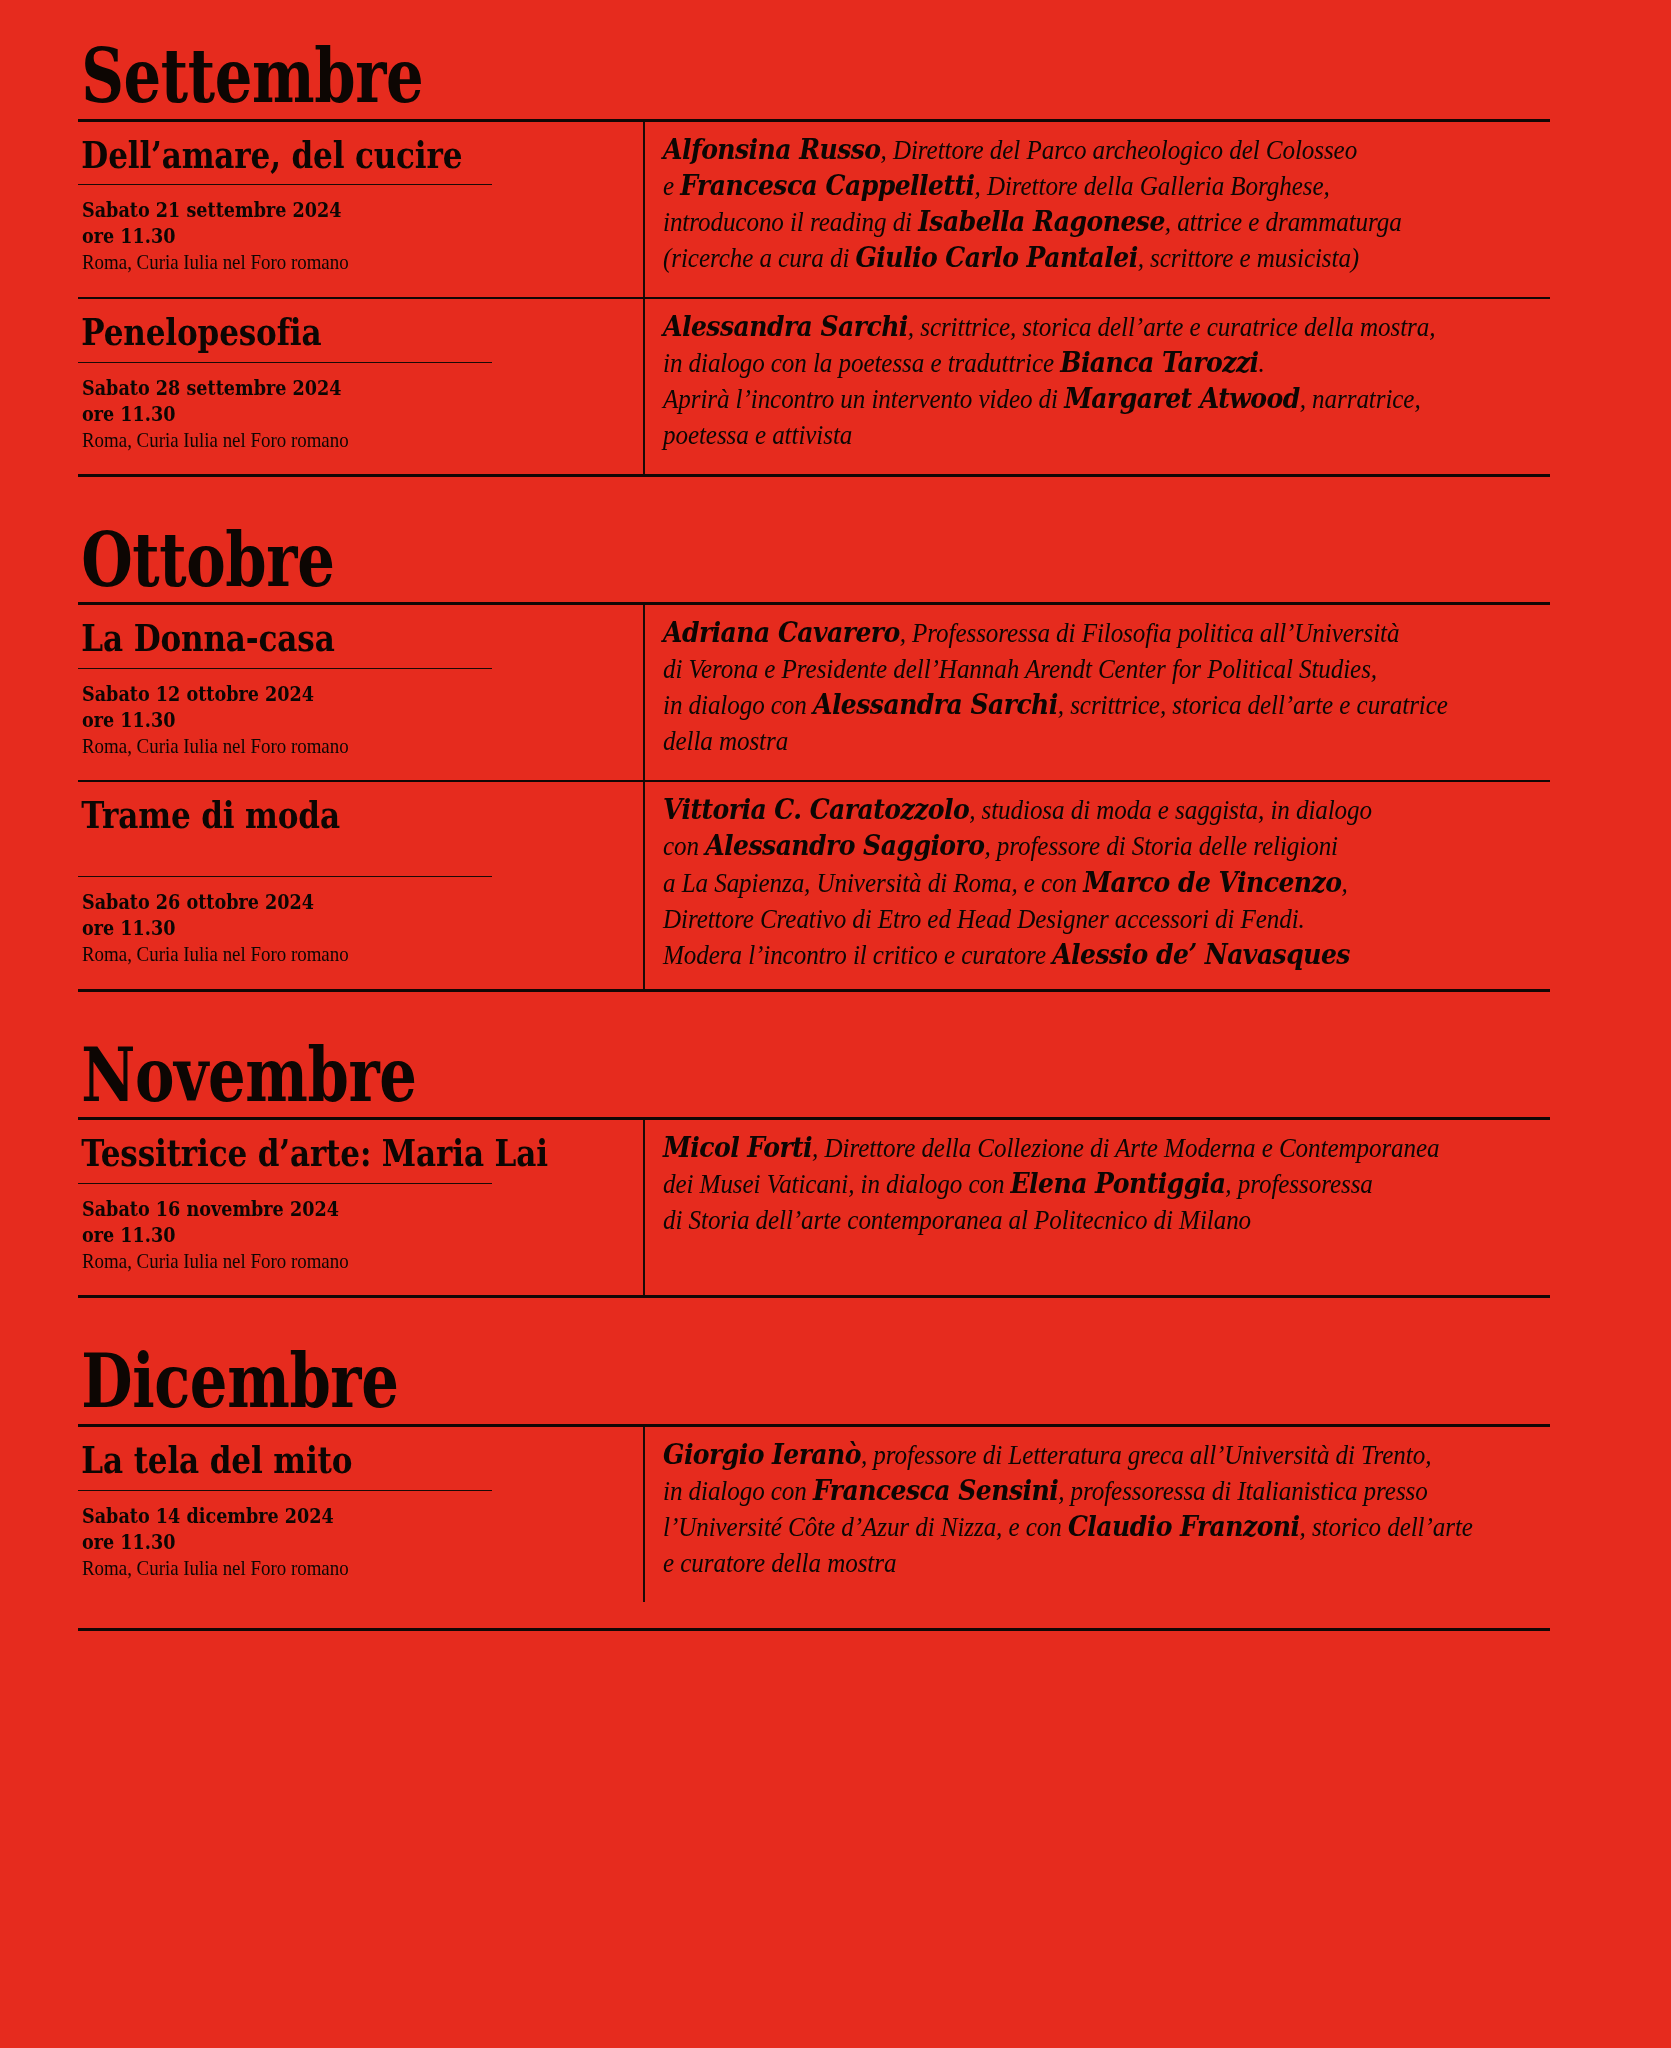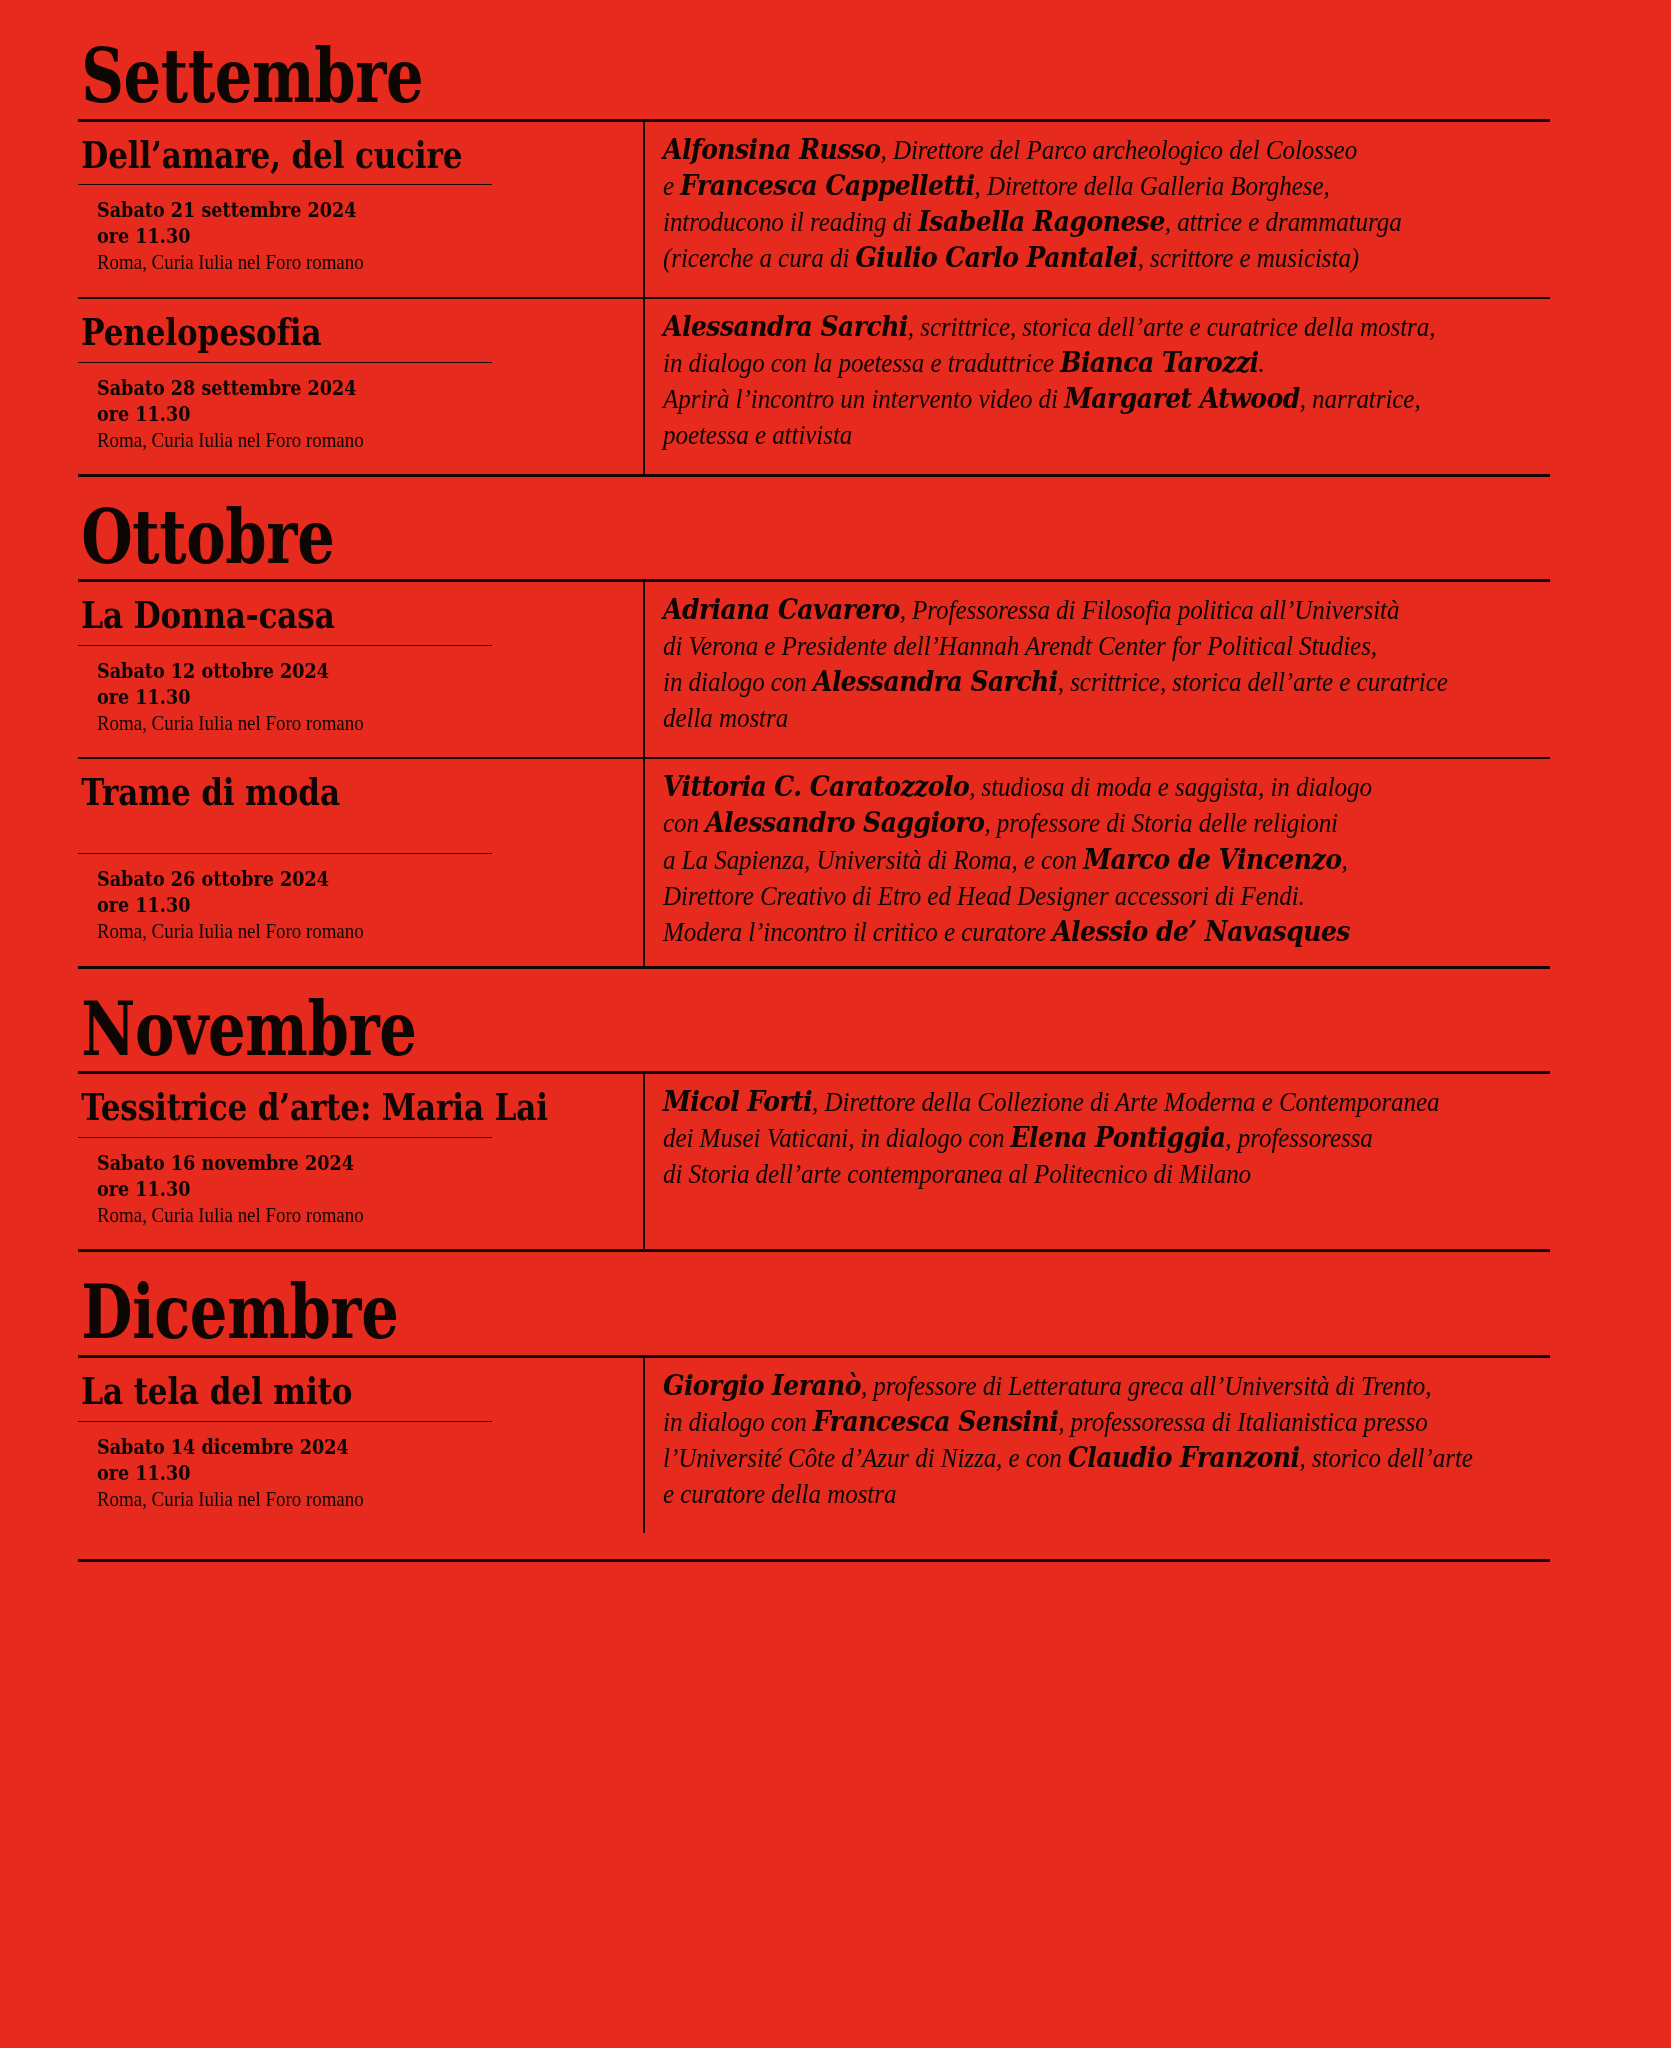--- a/index.html
+++ b/index.html
@@ -38,21 +38,21 @@
   }
   .month-sep {
     border-top: 3px solid #120705;
     width: 100%;
     margin: 0;
   }
 
   
   .month-block { padding-top: 0; }
   .month-block.first { padding-top: 40px; }
-  .month-block.later { padding-top: 24px; }
+  .month-block.later { padding-top: 47px; }
 
   
   .event {
     display: flex;
     align-items: stretch;
     width: 100%;
   }
   .event-left {
     width: 565px;
     flex: 0 0 565px;
@@ -86,21 +86,20 @@
 
   .meta-rule {
     border-top: 1.5px solid #1a0a06;
     width: 414px;
     margin: 0 0 12px 0;
   }
 
   .meta {
     padding: 0 0 20px 4px;
     line-height: 1.30;
-    margin-left: 15px;
   }
   .meta-date, .meta-time {
     font-family: "DejaVu Serif", "Liberation Serif", serif;
     font-weight: 700;
     font-size: 20px;
     transform: scaleX(0.88);
     transform-origin: left center;
     white-space: nowrap;
   }
   .meta-place {

